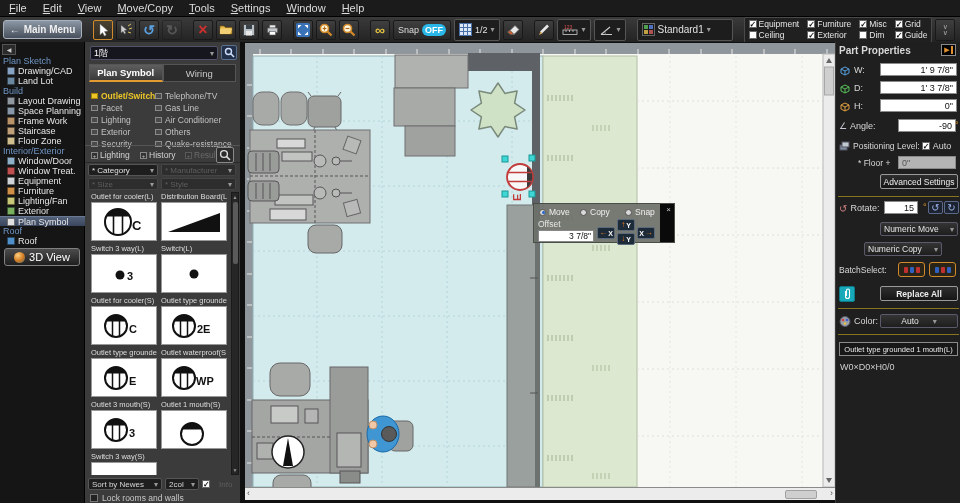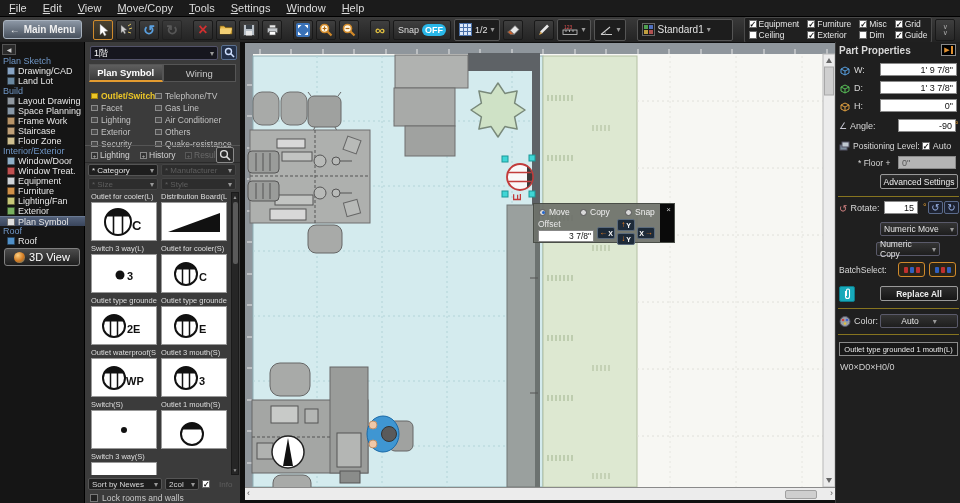--- a/index.html
+++ b/index.html
@@ -489,20 +489,28 @@
       <div class="cell">
         <div class="cell-label">Switch 3 way(L)</div>
         <div class="thumb">
             <svg width="64" height="36" viewBox="0 0 64 36">
               <circle cx="28" cy="19" r="4.5" fill="#111"></circle>
               <text x="35" y="24" font-size="11" font-weight="bold" fill="#111">3</text>
             </svg>
           </div>
       </div>
       <div class="cell">
+        <div class="cell-label">Switch(L)</div>
+        <div class="thumb">
+            <svg width="64" height="36" viewBox="0 0 64 36">
+              <circle cx="32" cy="18" r="4.5" fill="#111"></circle>
+            </svg>
+          </div>
+      </div>
+      <div class="cell">
         <div class="cell-label">Outlet for cooler(S)</div>
         <div class="thumb">
             <svg width="64" height="36" viewBox="0 0 64 36">
               <circle cx="24" cy="18" r="11" fill="#fff" stroke="#111" stroke-width="2"></circle>
               <path d="M14,13.5 A11,11 0 0 1 34,13.5 Z" fill="#111"></path>
               <path d="M20.5,7.6 V28.4 M27.5,7.6 V28.4" stroke="#111" stroke-width="1.5"></path>
               <text x="37" y="25" font-size="11" font-weight="bold" fill="#111">C</text>
             </svg>
           </div>
       </div>
@@ -540,28 +548,20 @@
           </div>
       </div>
       <div class="cell">
         <div class="cell-label">Outlet 3 mouth(S)</div>
         <div class="thumb">
             <svg width="64" height="36" viewBox="0 0 64 36">
               <circle cx="24" cy="18" r="11" fill="#fff" stroke="#111" stroke-width="2"></circle>
               <path d="M14,13.5 A11,11 0 0 1 34,13.5 Z" fill="#111"></path>
               <path d="M20.5,7.6 V28.4 M27.5,7.6 V28.4" stroke="#111" stroke-width="1.5"></path>
               <text x="37" y="25" font-size="11" font-weight="bold" fill="#111">3</text>
-            </svg>
-          </div>
-      </div>
-      <div class="cell">
-        <div class="cell-label">Switch(S)</div>
-        <div class="thumb">
-            <svg width="64" height="36" viewBox="0 0 64 36">
-              <circle cx="32" cy="18" r="3" fill="#111"></circle>
             </svg>
           </div>
       </div>
       <div class="cell">
         <div class="cell-label">Outlet 1 mouth(S)</div>
         <div class="thumb">
             <svg width="64" height="36" viewBox="0 0 64 36">
               <circle cx="30" cy="22" r="11" fill="#fff" stroke="#111" stroke-width="2"></circle>
               <path d="M20,17.5 A11,11 0 0 1 40,17.5 Z" fill="#111"></path>
             </svg>
@@ -812,21 +812,21 @@
         <span>↺</span>
       </div>
     <div class="rotbtn" style="left:108px;top:159px">
         <span>↻</span>
       </div>
 
     <div class="pdd" style="left:44px;top:180px;width:78px">
         <span>Numeric Move</span>
         <span class="caret">▾</span>
       </div>
-    <div class="pdd" style="left:40px;top:200px;width:64px">
+    <div class="pdd" style="left:28px;top:200px;width:78px">
         <span>Numeric Copy</span>
         <span class="caret">▾</span>
       </div>
 
     <div class="r" style="top:220px">
         <span class="plabel" style="font-size:8.5px">BatchSelect:</span>
       </div>
     <div class="batchbtn" style="left:62px;top:220px">
       <span class="mini" style="background:#c03030"></span>
         <span class="mini" style="background:#3060c0"></span>

